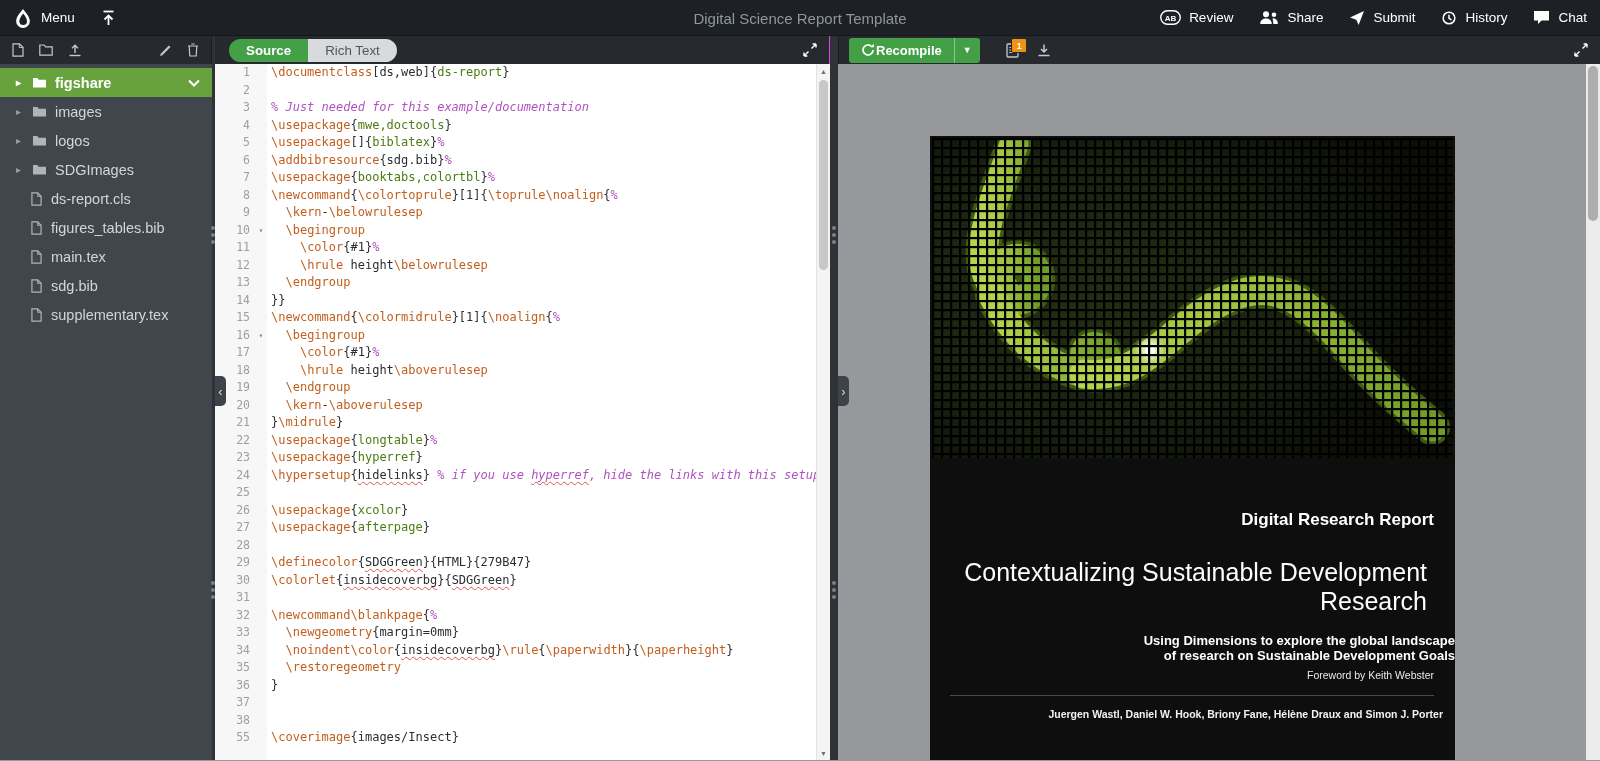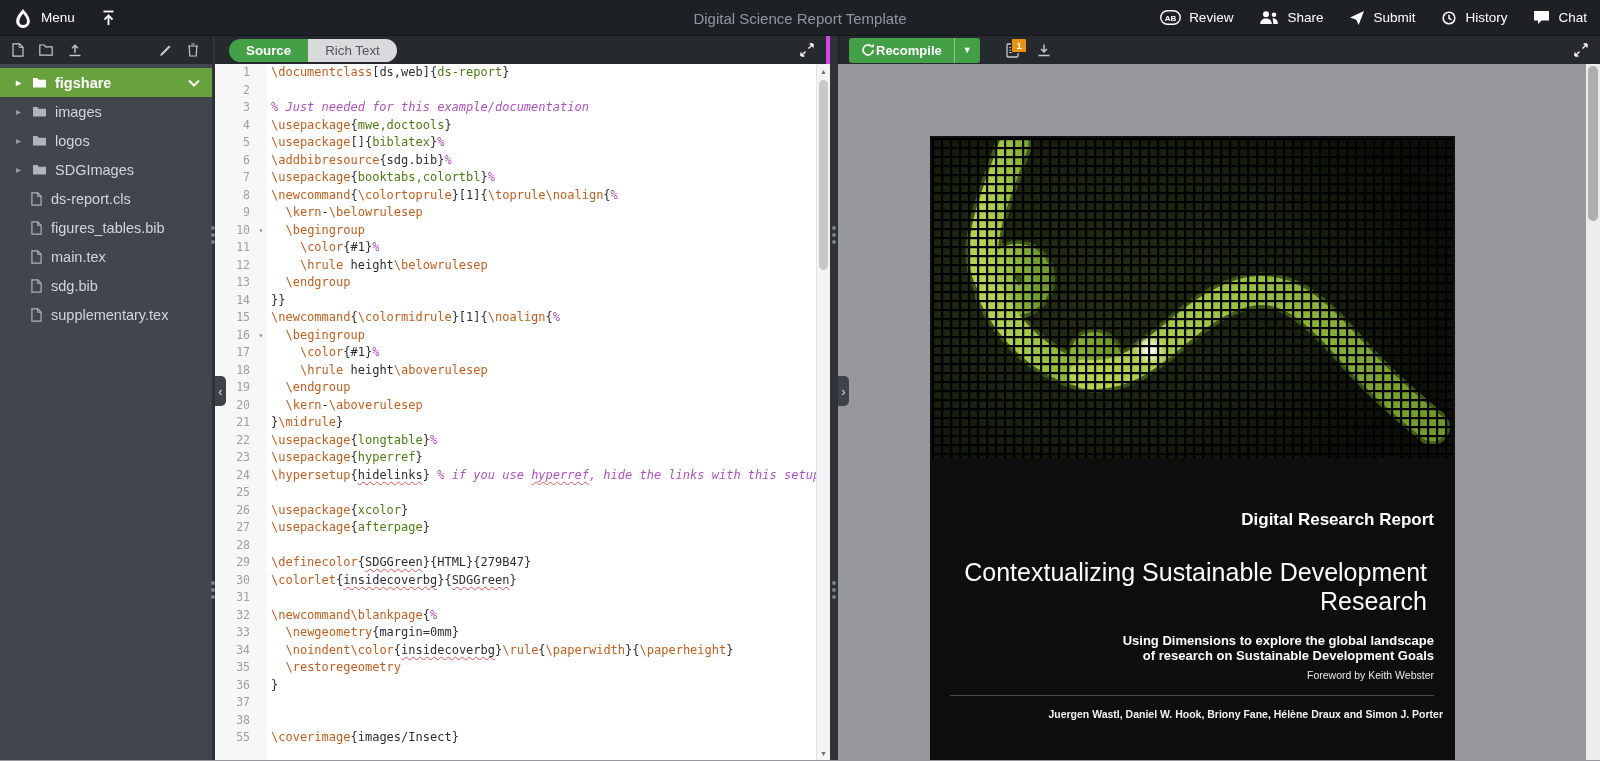--- a/index.html
+++ b/index.html
@@ -35,21 +35,21 @@
 
   
   .vdivider{width:3px;flex:none;background:#2f3338;}
   .vdivider.wide{width:8px;}
   .handle{position:absolute;display:flex;flex-direction:column;gap:3px;z-index:6;cursor:col-resize;}
   .handle i{width:4px;height:4px;border-radius:50%;background:#7b8187;display:block;}
   .collapse-tab{position:absolute;width:11px;height:30px;background:#3e434a;color:#d6dade;z-index:6;display:flex;align-items:center;justify-content:center;font-size:13px;border-radius:0 5px 5px 0;cursor:pointer;}
 
   
   .editor-panel{width:615px;flex:none;display:flex;flex-direction:column;background:#fff;}
-  .editor-toolbar{border-right:4px solid #d946ef;}
+  .editor-toolbar{border-right:1px solid #d946ef;}
   .seg{display:flex;border-radius:15px;overflow:hidden;margin-left:14px;font-size:13px;}
   .seg-btn{border:none;cursor:pointer;padding:4px 17px;font-family:inherit;}
   .seg-source{background:#43A047;color:#fff;font-weight:bold;}
   .seg-rich{background:#d8dadc;color:#53575c;}
   .tb-spacer{flex:1;}
   .expand-btn{margin-right:12px;}
   .editor-body{position:relative;height:696px;overflow:hidden;background:linear-gradient(to right,#f7f7f7 0 52px,#ffffff 52px);}
   .code-line{display:flex;height:17.5px;line-height:17.5px;font-family:"DejaVu Sans Mono",monospace;font-size:12px;white-space:pre;}
   .gutter{width:40px;flex:none;text-align:right;color:#9aa0a5;padding-right:5px;font-size:11.5px;}
   .fold{width:12px;flex:none;color:#888;font-size:8px;text-align:center;cursor:pointer;}
@@ -72,21 +72,21 @@
   .recompile-main{background:#43A047;color:#fff;border:none;font-weight:bold;font-size:13px;display:flex;align-items:center;gap:1px;padding:5px 12px;cursor:pointer;font-family:inherit;}
   .recompile-caret{background:#43A047;border:none;border-left:1px solid rgba(255,255,255,.4);color:#fff;padding:0 8px;font-size:9px;cursor:pointer;}
   .logs-btn{position:relative;margin-left:26px;}
   .badge{position:absolute;top:-5px;right:-8px;background:#EE9213;color:#fff;font-size:9.5px;font-weight:bold;line-height:1;padding:2px 4px;border-radius:2px;border:1px solid #262a2f;}
   .dl-btn{margin-left:18px;}
   .pdf-viewport{position:relative;height:696px;overflow:hidden;background:#96989b;}
   .pdf-page{position:absolute;left:92px;top:72px;width:525px;height:742px;background:#0e0e0e;color:#fff;}
   .cover-art{display:block;margin:2px 2px 0 2px;}
   .report-label{margin-top:52px;text-align:right;padding-right:21px;font-size:17px;font-weight:bold;}
   .cover-title{margin-top:28px;text-align:right;padding-right:28px;font-size:25px;line-height:29px;font-weight:400;color:#fdfdfd;}
-  .cover-subtitle{margin-top:18px;text-align:right;padding-right:21px;font-size:13px;line-height:14.5px;font-weight:bold;}
+  .cover-subtitle{margin-top:18px;text-align:right;font-size:13px;line-height:14.5px;font-weight:bold;}
   .cover-foreword{margin-top:6px;text-align:right;padding-right:21px;font-size:10.5px;color:#e8e8e8;}
   .cover-divider{margin:14px 21px 0 20px;border:none;border-top:1px solid #4a4a4a;}
   .cover-authors{margin-top:12px;text-align:right;padding-right:12px;font-size:10.5px;font-weight:bold;color:#f2f2f2;}
   .pdf-scrollbar{position:absolute;top:0;right:0;bottom:0;width:14px;background:#ececec;}
   .pdf-thumb{position:absolute;left:2px;right:2px;top:2px;height:155px;background:#aeaeae;border-radius:5px;cursor:pointer;}
 </style>
 </head>
 <body>
 
 <div class="app">

